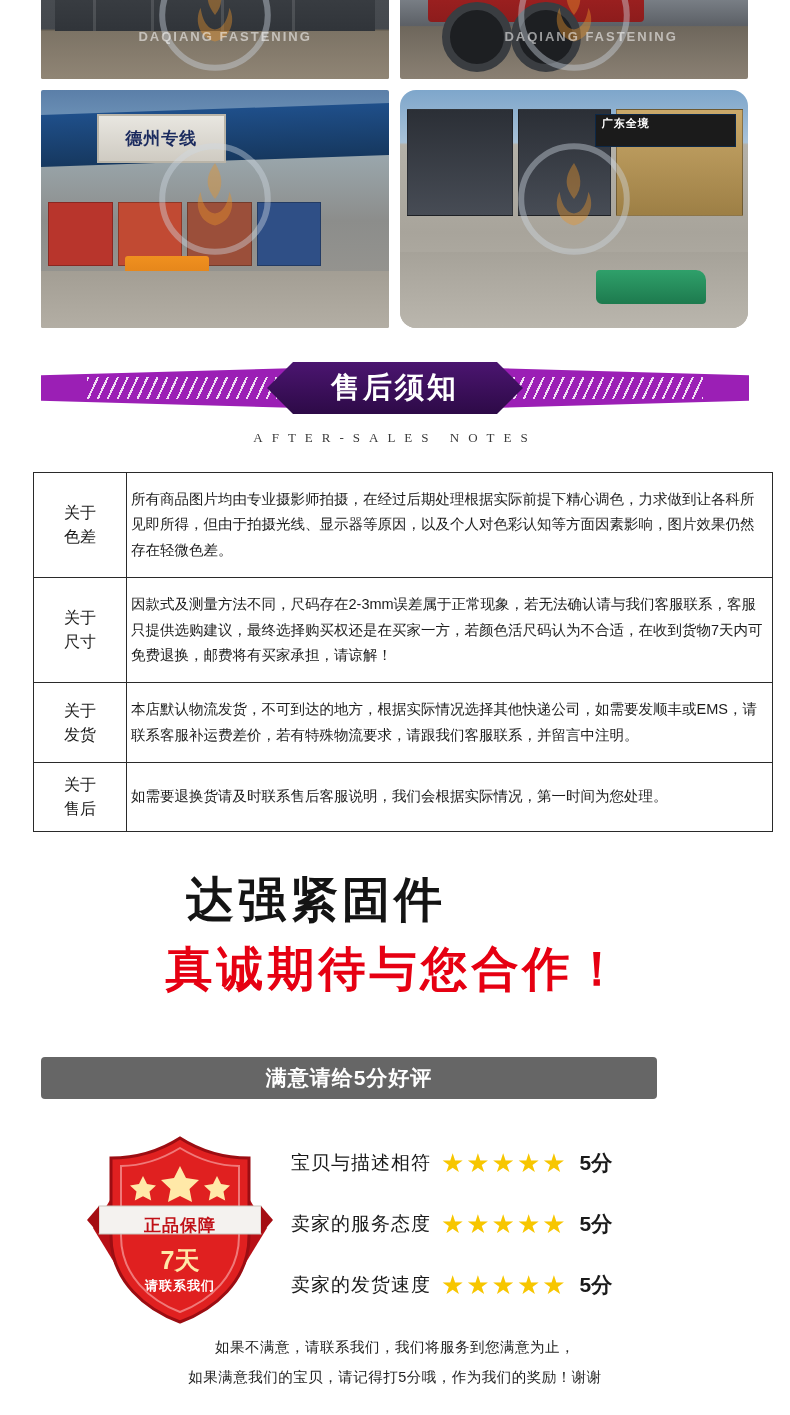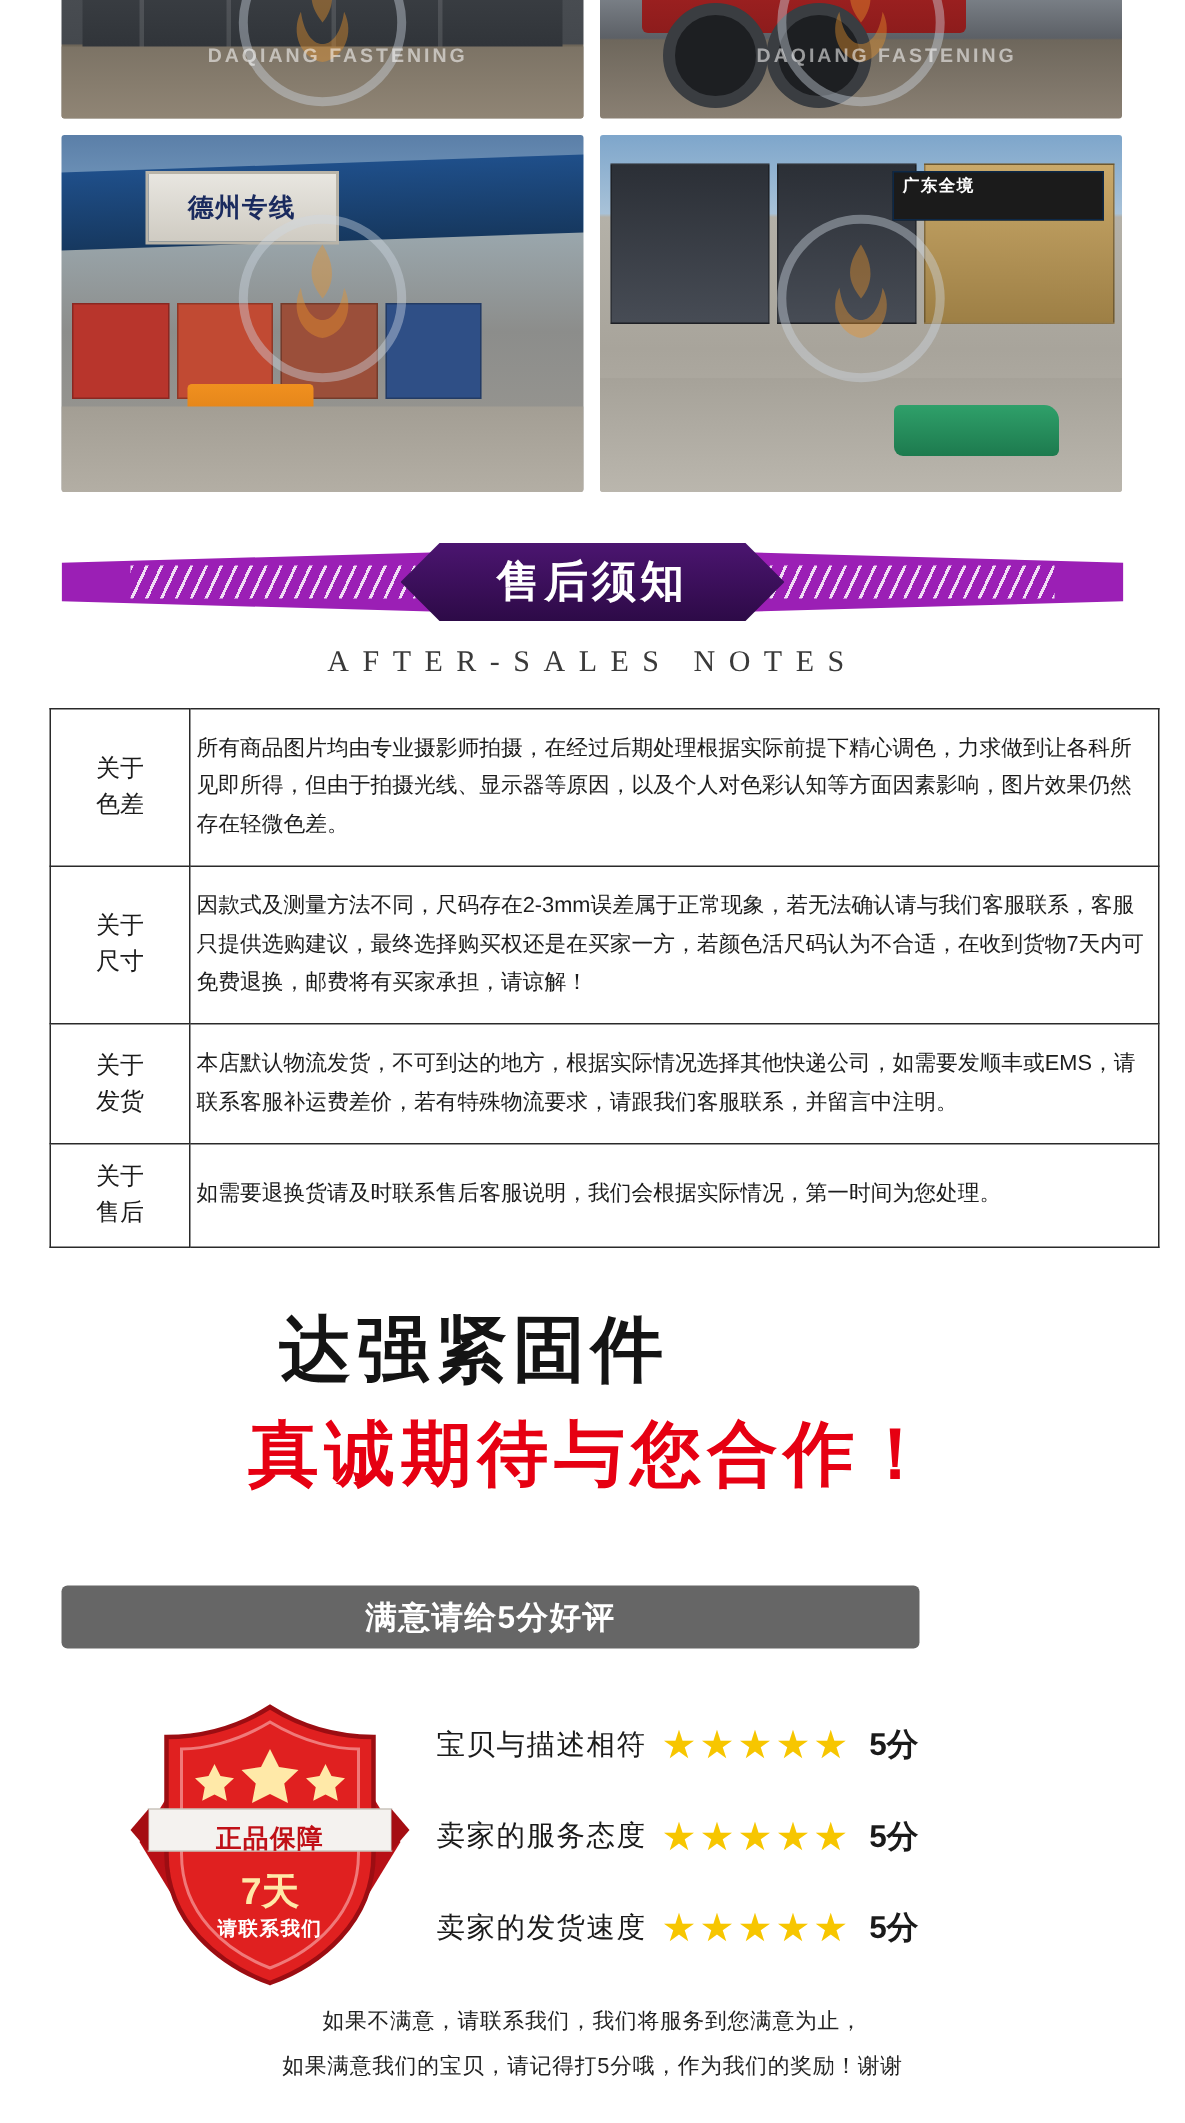--- a/index.html
+++ b/index.html
@@ -103,20 +103,21 @@
     background: linear-gradient(180deg,#f0901f,#c96d10);
     border-radius: 3px;
   }
   .ph-depot-left .road {
     position: absolute; left: 0; bottom: 0; width: 100%; height: 24%;
     background: linear-gradient(180deg,#a39e94,#b3aea4);
   }
 
   .ph-depot-right {
     background: linear-gradient(180deg,#7ea6cb 0%,#a8c2d8 22%,#b4b1a8 23%,#a8a49b 60%,#b8b4ab 100%);
+    border-radius: 16px;
   }
   .ph-depot-right .bldg {
     position: absolute; top: 8%; height: 44%;
     background: linear-gradient(180deg,#2b2f36,#474c55);
     border: 1px solid rgba(0,0,0,0.3);
   }
   .ph-depot-right .banner {
     position: absolute; height: 13%; background: #17406f;
     border: 1px solid #0d2847;
   }
@@ -172,21 +173,21 @@
     background: linear-gradient(180deg,#4b1570,#2d0a47);
     clip-path: polygon(26px 0, 230px 0, 256px 50%, 230px 100%, 26px 100%, 0 50%);
     color: #fff; font-size: 29px; font-weight: bold;
     display: flex; align-items: center; justify-content: center;
     letter-spacing: 3px;
   }
   .banner-sub {
     position: absolute; left: 0; top: 430px; width: 790px;
     text-align: center;
     color: #3a3a3a;
-    font-size: 20px;
+    font-size: 13px;
     letter-spacing: 9px;
     font-family: "Liberation Serif", serif;
   }
 
   
   .notes-table {
     position: absolute;
     left: 33px;
     top: 472px;
     width: 740px;
@@ -219,21 +220,21 @@
   }
   .slogan2 {
     position: absolute; left: 0; top: 938px; width: 790px;
     text-align: center; font-size: 47px; font-weight: bold;
     color: #e60012; letter-spacing: 4px;
   }
 
   
   .grey-bar {
     position: absolute; left: 41px; top: 1057px;
-    width: 572px; height: 42px;
+    width: 616px; height: 42px;
     background: #666666;
     border-radius: 4px;
     color: #ffffff; font-size: 21px; font-weight: bold;
     display: flex; align-items: center; justify-content: center;
     letter-spacing: 1px;
   }
 
   
   .rating-area {
     position: absolute; left: 41px; top: 1120px; width: 708px; height: 270px;

